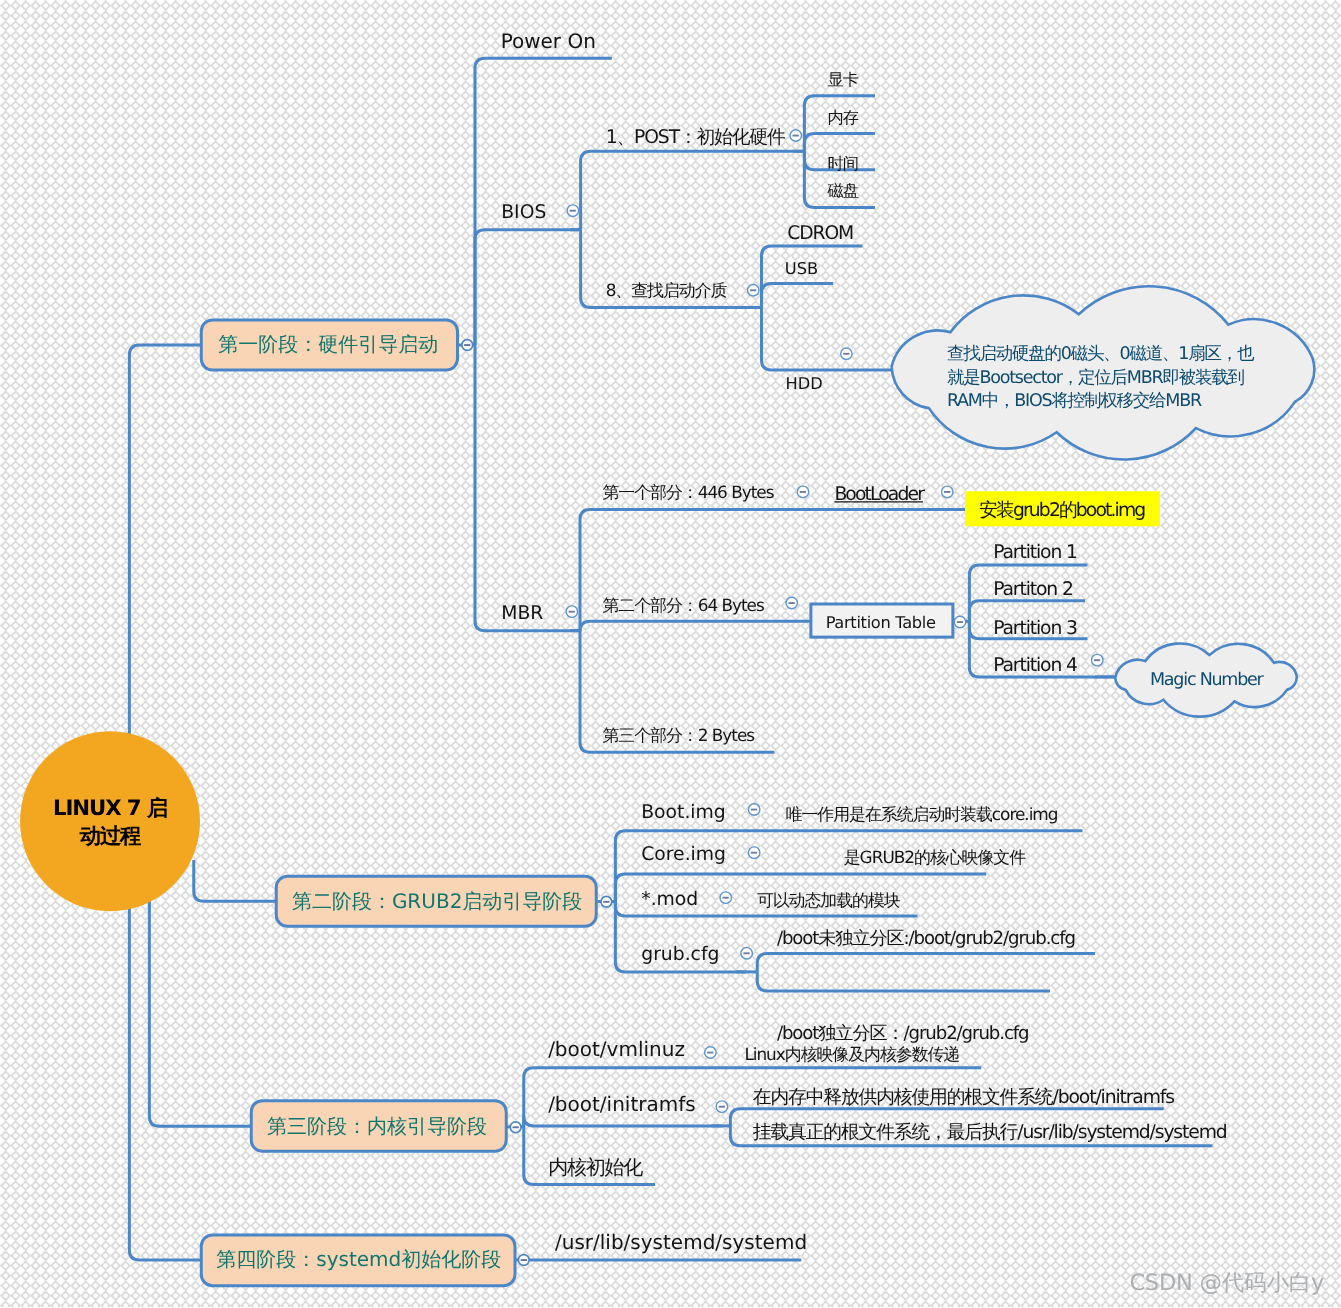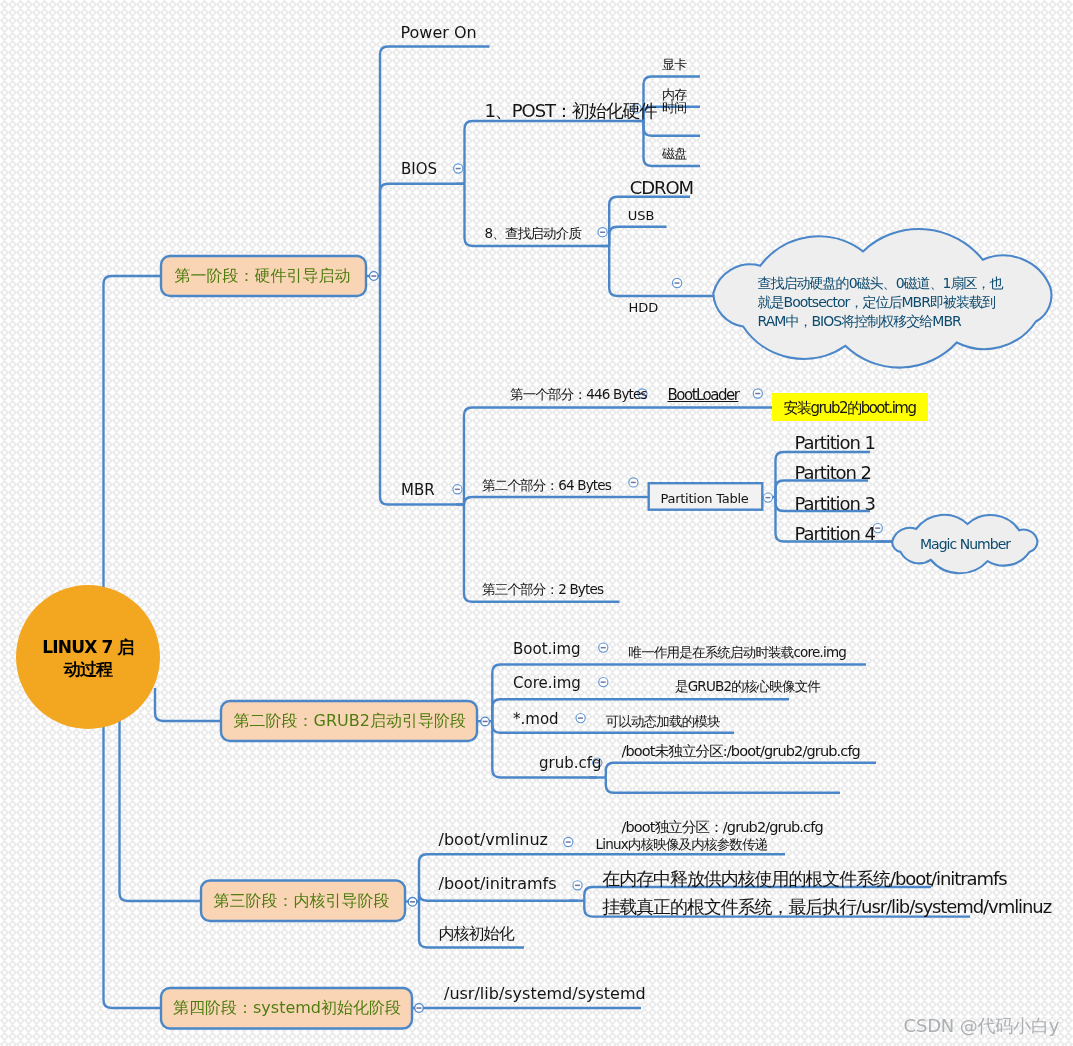--- a/index.html
+++ b/index.html
@@ -5,23 +5,23 @@
 <style>
   html,body{margin:0;padding:0;}
   body{
     width:1073px;height:1046px;overflow:hidden;position:relative;
     background:#fff;
     font-family:"DejaVu Sans", sans-serif;
   }
   svg{position:absolute;left:0;top:0;width:1073px;height:1046px;}
   .lbl{position:absolute;white-space:nowrap;color:#141414;line-height:1;letter-spacing:-0.06em;}
   .lat{letter-spacing:0;}
-  .f13{font-size:13px;} .f135{font-size:13.5px;} .f14{font-size:18px;}
+  .f13{font-size:13px;} .f135{font-size:13.5px;} .f14{font-size:15px;}
   .f145{font-size:14.5px;} .f15{font-size:15px;} .f16{font-size:16px;}
-  .stagetxt{position:absolute;white-space:nowrap;color:#4d7c0f;font-size:16px;line-height:1;letter-spacing:0;}
+  .stagetxt{position:absolute;white-space:nowrap;color:#0f766e;font-size:16px;line-height:1;letter-spacing:0;}
   .roottxt{position:absolute;white-space:nowrap;color:#000;font-size:17px;font-weight:bold;line-height:22px;text-align:center;letter-spacing:-0.05em;}
   .cloudtxt{position:absolute;color:#0c4a6e;font-size:14px;line-height:19px;letter-spacing:-0.07em;white-space:nowrap;}
   .hl{position:absolute;background:#ffff00;color:#141414;font-size:15px;line-height:1;white-space:nowrap;letter-spacing:-0.1em;}
   .wm{position:absolute;color:#adb0b3;font-size:18px;white-space:nowrap;letter-spacing:-0.01em;}
 </style>
 </head>
 <body>
 
 <svg id="bgpat" xmlns="http://www.w3.org/2000/svg">
   <defs>
@@ -206,64 +206,64 @@
   <div class="stagetxt" style="left:174.5px;top:268px;">第一阶段：硬件引导启动</div>
   <div class="stagetxt" style="left:233.5px;top:713px;">第二阶段：GRUB2启动引导阶段</div>
   <div class="stagetxt" style="left:213.5px;top:892.5px;">第三阶段：内核引导阶段</div>
   <div class="stagetxt" style="left:173px;top:1000px;">第四阶段：systemd初始化阶段</div>
 
   <div class="lbl lat f16" style="left:400.5px;top:25px;">Power On</div>
   <div class="lbl lat f15" style="left:401px;top:161.5px;">BIOS</div>
   <div class="lbl f14" style="left:484.5px;top:102px;">1、POST：初始化硬件</div>
   <div class="lbl f13" style="left:662px;top:57.5px;">显卡</div>
   <div class="lbl f13" style="left:662px;top:87.8px;">内存</div>
-  <div class="lbl f13" style="left:662px;top:101px;">时间</div>
+  <div class="lbl f13" style="left:662px;top:125px;">时间</div>
   <div class="lbl f13" style="left:662px;top:147.4px;">磁盘</div>
 
   <div class="lbl f135" style="left:484.5px;top:226.5px;">8、查找启动介质</div>
   <div class="lbl f14" style="left:629.8px;top:178.5px;">CDROM</div>
   <div class="lbl lat f13" style="left:627.8px;top:208.8px;">USB</div>
   <div class="lbl lat f13" style="left:628.4px;top:277.6px;margin-top:23px;">HDD</div>
 
   <div class="cloudtxt" style="left:757.5px;top:274px;">
     <span>查找启动硬盘的0磁头、0磁道、1扇区，也</span><br>
     <span>就是Bootsector，定位后MBR即被装载到</span><br>
     <span>RAM中，BIOS将控制权移交给MBR</span>
   </div>
 
   <div class="lbl lat f15" style="left:401px;top:482.5px;">MBR</div>
-  <div class="lbl f135" style="left:482px;top:387.5px;margin-left:28px;">第一个部分：446 Bytes</div>
+  <div class="lbl f135" style="left:482px;top:387.5px;">第一个部分：446 Bytes</div>
   <div class="lbl f135" style="left:482px;top:478.5px;">第二个部分：64 Bytes</div>
   <div class="lbl f135" style="left:482px;top:583px;">第三个部分：2 Bytes</div>
 
   <div class="lbl lat f15" style="left:667.5px;top:387.5px;letter-spacing:-0.1em;text-decoration:underline;">BootLoader</div>
   <div class="hl" style="left:771.9px;top:393.2px;width:156.2px;height:27.4px;line-height:30px;text-indent:11.5px;">安装grub2的boot.img</div>
 
   <div class="lbl f13" style="left:660.5px;top:491.5px;letter-spacing:-0.02em;">Partition Table</div>
   <div class="lbl lat f14" style="left:794.5px;top:433.5px;letter-spacing:-0.06em;">Partition 1</div>
   <div class="lbl lat f14" style="left:794.5px;top:464px;letter-spacing:-0.06em;">Partiton 2</div>
   <div class="lbl lat f14" style="left:794.5px;top:494.5px;letter-spacing:-0.06em;">Partition 3</div>
   <div class="lbl lat f14" style="left:794.5px;top:525px;letter-spacing:-0.06em;">Partition 4</div>
   <div class="cloudtxt" style="left:920px;top:534.5px;">
     <span>Magic Number</span>
   </div>
 
   <div class="lbl lat f15" style="left:513px;top:641.5px;text-align:center;">Boot.img</div>
   <div class="lbl lat f15" style="left:513px;top:676px;">Core.img</div>
   <div class="lbl lat f15" style="left:513px;top:711.5px;">*.mod</div>
-  <div class="lbl lat f15" style="left:513px;top:756px;margin-left:26px;">grub.cfg</div>
+  <div class="lbl lat f15" style="left:513px;top:756px;">grub.cfg</div>
   <div class="lbl f135" style="left:628.5px;top:645.5px;">唯一作用是在系统启动时装载core.img</div>
   <div class="lbl f135" style="left:628px;top:680px;padding-left:47px;">是GRUB2的核心映像文件</div>
   <div class="lbl f135" style="left:605.5px;top:714.5px;">可以动态加载的模块</div>
   <div class="lbl f145" style="left:621.5px;top:744px;">/boot未独立分区:/boot/grub2/grub.cfg</div>
   <div class="lbl f145" style="left:621.5px;top:820px;">/boot独立分区：/grub2/grub.cfg</div>
 
   <div class="lbl lat f16" style="left:438.5px;top:832px;">/boot/vmlinuz</div>
   <div class="lbl lat f16" style="left:438.5px;top:876px;">/boot/initramfs</div>
   <div class="lbl f16" style="left:438.5px;top:926px;">内核初始化</div>
   <div class="lbl f135" style="left:595.5px;top:837.5px;">Linux内核映像及内核参数传递</div>
   <div class="lbl f14" style="left:602.3px;top:870px;">在内存中释放供内核使用的根文件系统/boot/initramfs</div>
-  <div class="lbl f14" style="left:602.3px;top:897.5px;">挂载真正的根文件系统，最后执行/usr/lib/systemd/vmlinuz</div>
+  <div class="lbl f14" style="left:602.3px;top:897.5px;">挂载真正的根文件系统，最后执行/usr/lib/systemd/systemd</div>
 
   <div class="lbl lat f16" style="left:444px;top:986px;">/usr/lib/systemd/systemd</div>
 
   <div class="wm" style="left:903.5px;top:1014px;">CSDN @代码小白y</div>
 </div>
 
 </body></html>

